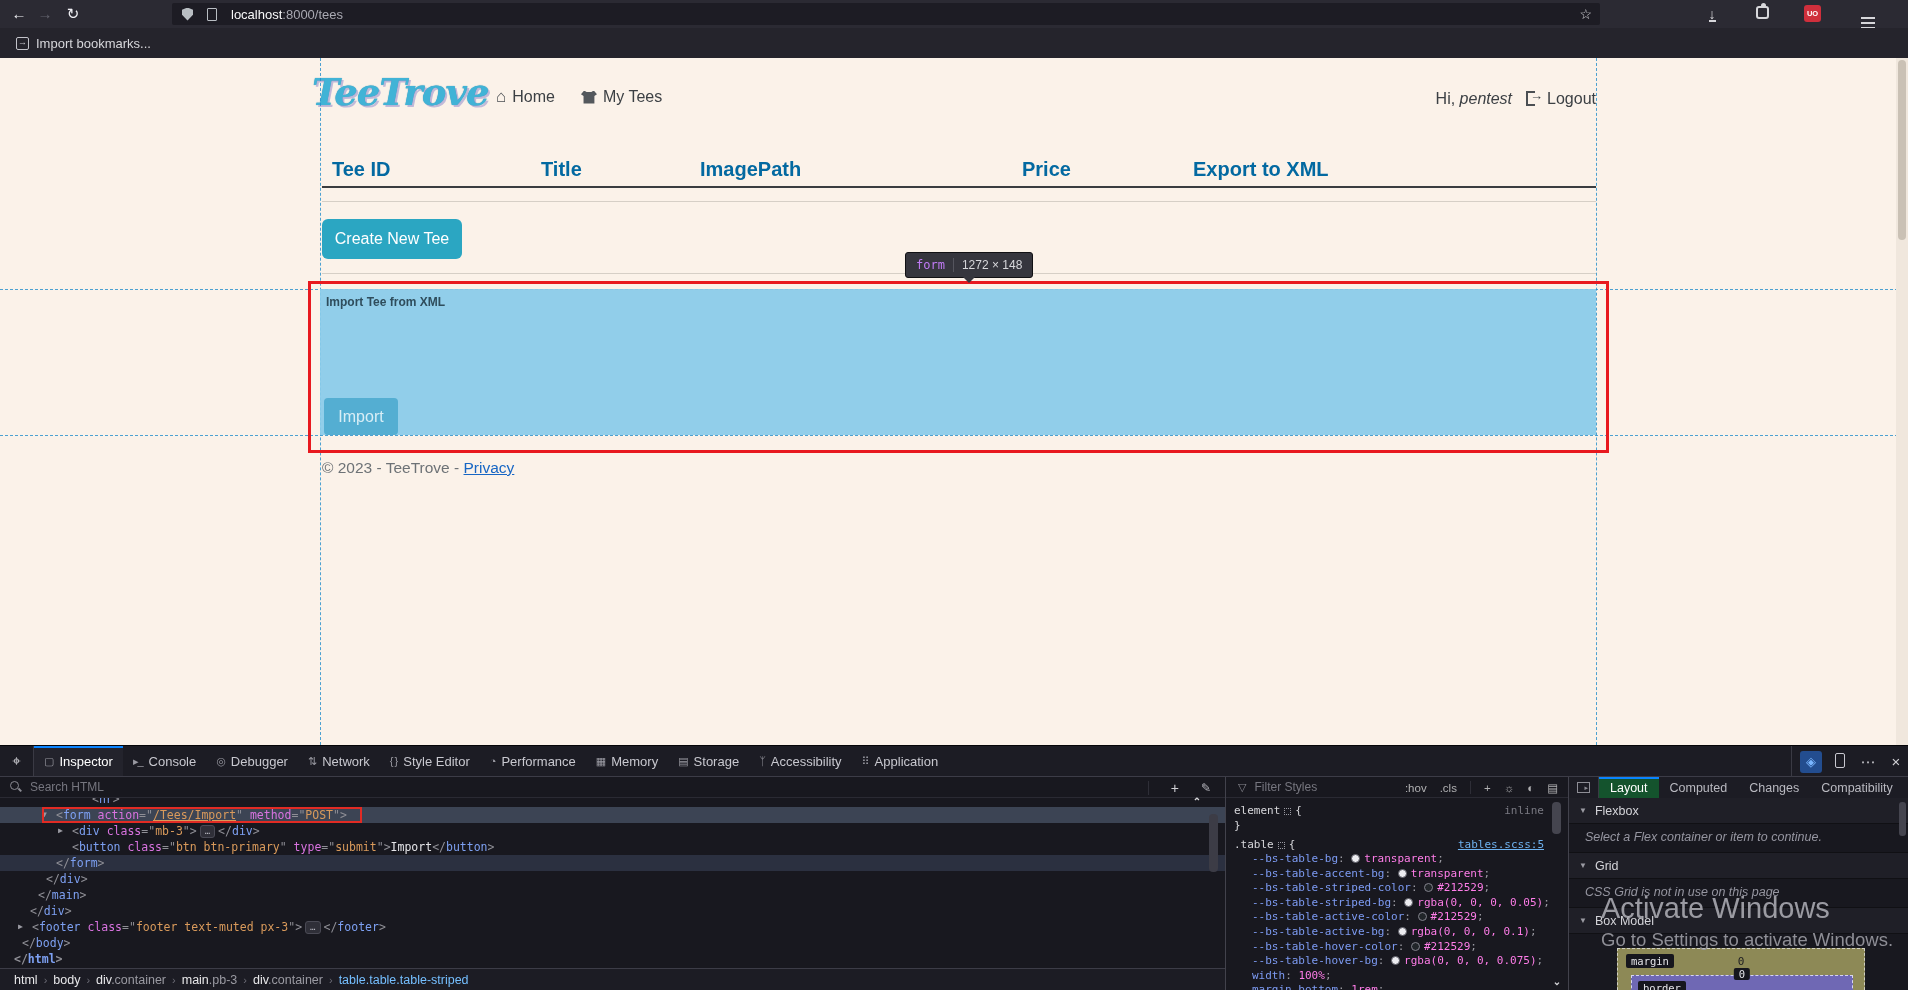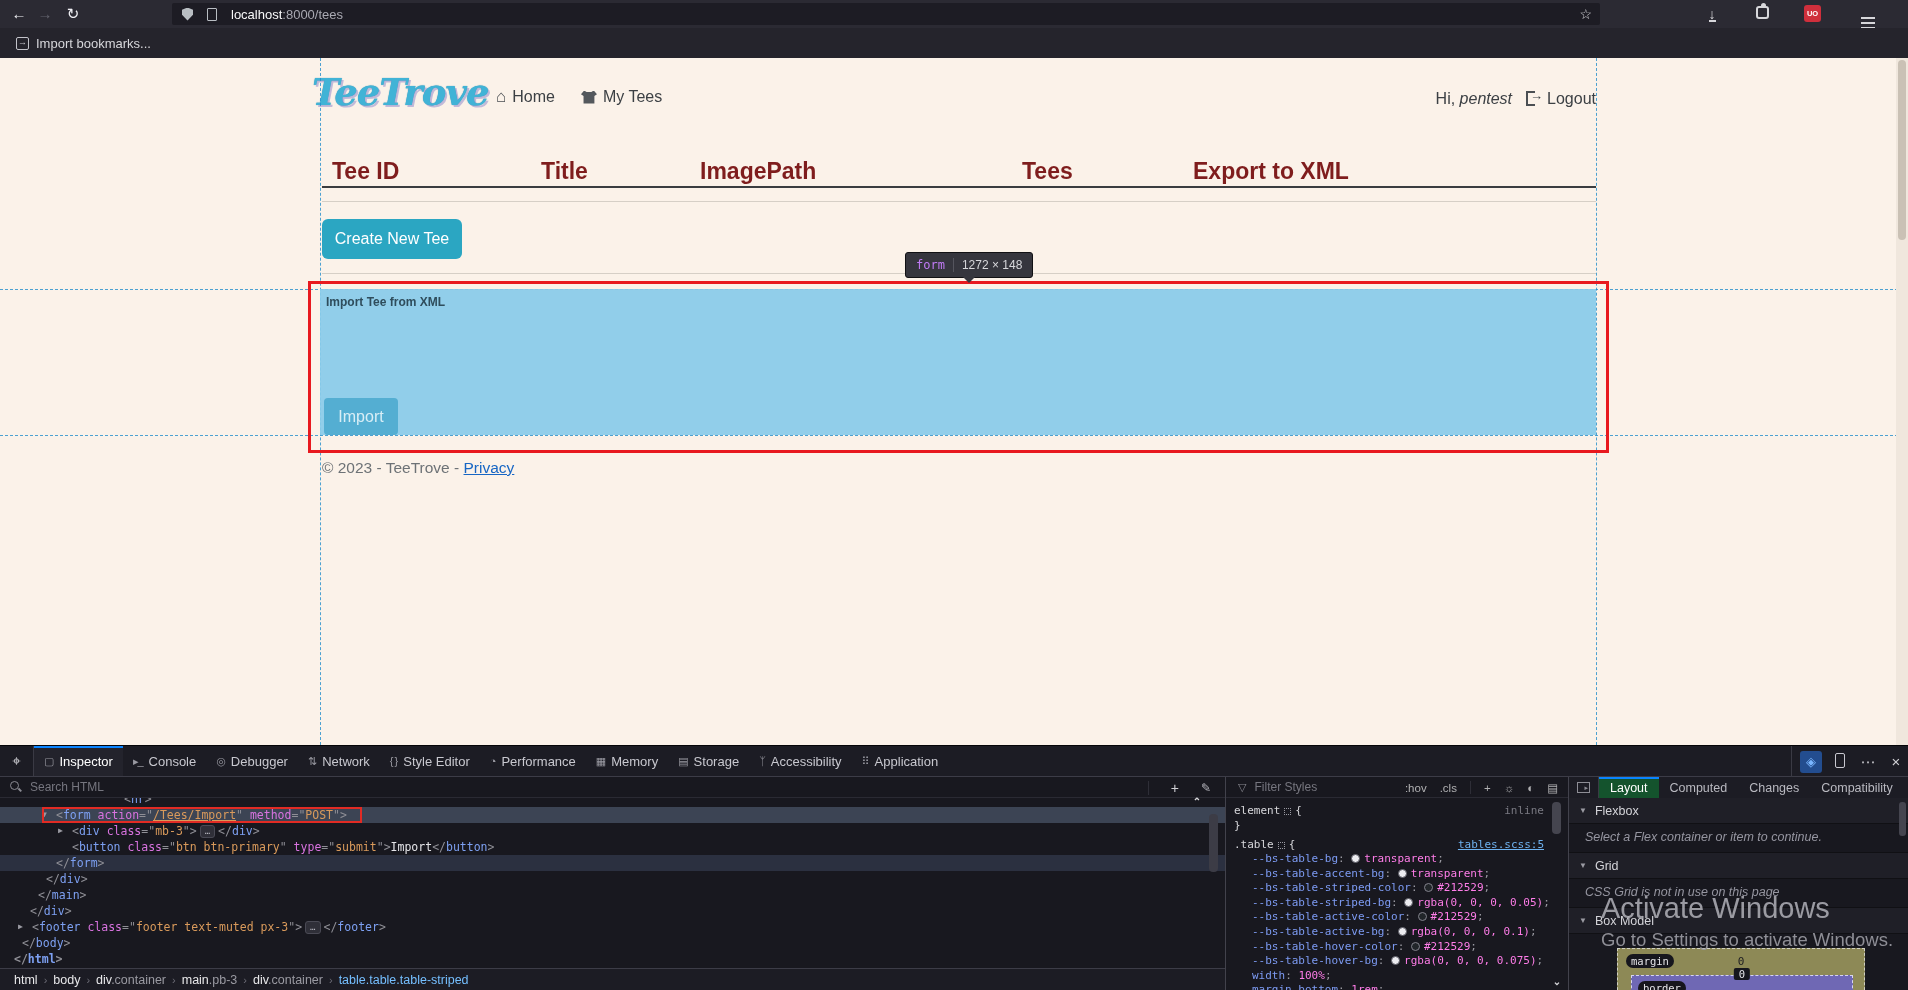--- a/index.html
+++ b/index.html
@@ -31,21 +31,21 @@
   #nav-links{position:absolute;left:496px;top:30px;display:flex;gap:26px;align-items:center}
   .nav-link{display:flex;align-items:center;gap:6px;font-size:16px;color:#3c4044}
   .home-glyph{font-size:17px;color:#4b4f53;line-height:16px}
   .tshirt-shape{display:inline-block;width:16px;height:13px;background:#54585c;clip-path:polygon(20% 0,35% 12%,65% 12%,80% 0,100% 28%,84% 42%,84% 100%,16% 100%,16% 42%,0 28%)}
   #nav-right{position:absolute;right:312px;top:32px;display:flex;align-items:center;gap:14px;font-size:16px;color:#3c4044}
   #greeting .uname{font-style:italic}
   #logout{display:flex;align-items:flex-start;gap:5px}
   .logout-ico{display:inline-block;position:relative;width:16px;height:14px}
   .logout-ico::before{content:"";position:absolute;left:0;top:1px;width:7px;height:11px;border:2px solid #4b4f53;border-right:none}
   .logout-ico::after{content:"→";position:absolute;left:4px;top:-2px;font-size:13px;color:#3c4044}
-  #thead-row .th{position:absolute;top:100px;font-size:23px;font-weight:bold;color:#7f1d1d}
+  #thead-row .th{position:absolute;top:100px;font-size:20px;font-weight:bold;color:#0369a1}
   #thead-row .th:nth-child(1){left:332px}
   #thead-row .th:nth-child(2){left:541px}
   #thead-row .th:nth-child(3){left:700px}
   #thead-row .th:nth-child(4){left:1022px}
   #thead-row .th:nth-child(5){left:1193px}
   #th-border{position:absolute;left:322px;top:128px;width:1274px;height:2px;background:#3a3d40}
   .page-hr{position:absolute;left:322px;width:1274px;height:1px;background:#d6cfc6}
   #create-btn{position:absolute;left:322px;top:161px;width:140px;height:40px;background:#2ba6c2;border-radius:6px;color:#fff;font-size:16px;display:flex;align-items:center;justify-content:center}
   
   .vguide{position:absolute;top:0;height:687px;width:0;border-left:1px dashed rgba(32,140,203,.8)}
@@ -131,21 +131,21 @@
   .swatch.fill{background:#ececf0;border:1px solid #5a5a64}
   .swatch.ring{background:#212529;border:1.5px solid #83838d}
   #styles-thumb{position:absolute;left:1552px;top:56px;width:9px;height:32px;background:#45454f;border-radius:4px}
   #styles-scrolldn{position:absolute;left:1549px;top:230px;width:16px;height:13px;color:#d7d7db;font-size:10px;text-align:center;font-weight:bold}
   
   #sidebar{position:absolute;left:1569px;top:52px;width:339px;height:193px;overflow:hidden}
   .side-sec-head{height:26px;background:#1f1f27;border-bottom:1px solid #101014;display:flex;align-items:center;gap:8px;padding-left:10px;font-size:12.5px;color:#d4d4d9}
   .side-sec-head .tw{font-size:8px;color:#9a9aa2}
   .side-msg{height:29px;border-bottom:1px solid #101014;font-size:12.5px;font-style:italic;color:#9595a0;padding:6px 0 0 16px}
   #bm-margin{position:absolute;left:48px;top:150px;width:248px;height:96px;background:#8d8956;border:1px dashed #cfcfc2}
-  .bm-chip{position:absolute;background:#16161d;color:#e4e4e8;font-family:"DejaVu Sans Mono",monospace;font-size:10.5px;padding:1px 5px;border-radius:7px}
+  .bm-chip{position:absolute;background:#16161d;color:#e4e4e8;font-family:"DejaVu Sans Mono",monospace;font-size:10.5px;padding:1px 5px;border-radius:2px}
   #bm-margin-label{left:8px;top:5px}
   #bm-margin-val{position:absolute;left:0;right:0;top:6px;text-align:center;color:#1b1b20;font-size:11px;font-family:"DejaVu Sans Mono",monospace}
   #bm-border{position:absolute;left:13px;top:26px;right:11px;height:70px;background:#6f68b4;border:1px dashed #d6d6ef}
   #bm-border-label{left:6px;top:5px}
   #bm-border-val{position:absolute;left:50%;top:-8px;transform:translateX(-50%);background:#16161d;color:#e4e4e8;font-size:10.5px;font-family:"DejaVu Sans Mono",monospace;padding:0 5px;border-radius:2px}
   #side-thumb{position:absolute;left:1899px;top:56px;width:7px;height:34px;background:#45454f;border-radius:3px}
   
   #watermark{position:absolute;left:1601px;top:146px;pointer-events:none}
   #wm1{font-size:29px;color:rgba(168,168,176,.9)}
   #wm2{font-size:18.5px;color:rgba(155,155,163,.9);margin-top:4px}
@@ -197,21 +197,21 @@
     <span id="logout">
         <span class="logout-ico"></span>
         <span>Logout</span>
       </span>
   </div>
 
   <div id="thead-row">
       <span class="th">Tee ID</span>
       <span class="th">Title</span>
       <span class="th">ImagePath</span>
-      <span class="th">Tees</span>
+      <span class="th">Price</span>
       <span class="th">Export to XML</span>
     </div>
   <div id="th-border"></div>
   <div class="page-hr" style="top:143px"></div>
   <div id="create-btn">Create New Tee</div>
   <div class="page-hr" style="top:215px"></div>
 
   <div class="vguide" style="left:320px"></div>
   <div class="vguide" style="left:1596px"></div>
   <div class="hguide" style="top:231px"></div>
@@ -319,21 +319,21 @@
       </span>
     <div id="side-tabs" style="display:flex">
         <div class="side-tab active">Layout</div>
         <div class="side-tab">Computed</div>
         <div class="side-tab">Changes</div>
         <div class="side-tab">Compatibility</div>
       </div>
   </div>
 
   <div id="markup-lines">
-      <div class="mline clip" style="padding-left: 92px; margin-left: 32px;"><span class="tk-p">&lt;</span><span class="tk-tag">hr</span><span class="tk-p">&gt;</span></div>
+      <div class="mline clip" style="padding-left: 92px;"><span class="tk-p">&lt;</span><span class="tk-tag">hr</span><span class="tk-p">&gt;</span></div>
       <div class="mline sel" style="padding-left: 56px;"><span class="twisty" style="left: 42px;">▼</span><span class="redbox"></span><span class="tk-p">&lt;</span><span class="tk-tag">form</span><span class="tk-atn"> action</span><span class="tk-p">="</span><span class="tk-lnk">/Tees/Import</span><span class="tk-p">" </span><span class="tk-atn">method</span><span class="tk-p">="</span><span class="tk-atv">POST</span><span class="tk-p">"&gt;</span></div>
       <div class="mline" style="padding-left: 72px;"><span class="twisty" style="left: 58px;">▶</span><span class="tk-p">&lt;</span><span class="tk-tag">div</span><span class="tk-atn"> class</span><span class="tk-p">="</span><span class="tk-atv">mb-3</span><span class="tk-p">"&gt;</span><span class="tk-badge">…</span><span class="tk-p">&lt;/</span><span class="tk-tag">div</span><span class="tk-p">&gt;</span></div>
       <div class="mline" style="padding-left: 72px;"><span class="tk-p">&lt;</span><span class="tk-tag">button</span><span class="tk-atn"> class</span><span class="tk-p">="</span><span class="tk-atv">btn btn-primary</span><span class="tk-p">" </span><span class="tk-atn">type</span><span class="tk-p">="</span><span class="tk-atv">submit</span><span class="tk-p">"&gt;</span><span class="tk-txt">Import</span><span class="tk-p">&lt;/</span><span class="tk-tag">button</span><span class="tk-p">&gt;</span></div>
       <div class="mline selend" style="padding-left: 56px;"><span class="tk-p">&lt;/</span><span class="tk-tag">form</span><span class="tk-p">&gt;</span></div>
       <div class="mline" style="padding-left: 46px;"><span class="tk-p">&lt;/</span><span class="tk-tag">div</span><span class="tk-p">&gt;</span></div>
       <div class="mline" style="padding-left: 38px;"><span class="tk-p">&lt;/</span><span class="tk-tag">main</span><span class="tk-p">&gt;</span></div>
       <div class="mline" style="padding-left: 30px;"><span class="tk-p">&lt;/</span><span class="tk-tag">div</span><span class="tk-p">&gt;</span></div>
       <div class="mline" style="padding-left: 32px;"><span class="twisty" style="left: 18px;">▶</span><span class="tk-p">&lt;</span><span class="tk-tag">footer</span><span class="tk-atn"> class</span><span class="tk-p">="</span><span class="tk-atv">footer text-muted px-3</span><span class="tk-p">"&gt;</span><span class="tk-badge">…</span><span class="tk-p">&lt;/</span><span class="tk-tag">footer</span><span class="tk-p">&gt;</span></div>
       <div class="mline" style="padding-left: 22px;"><span class="tk-p">&lt;/</span><span class="tk-tag">body</span><span class="tk-p">&gt;</span></div>
       <div class="mline" style="padding-left: 14px; font-weight: bold;"><span class="tk-p">&lt;/</span><span class="tk-tag">html</span><span class="tk-p">&gt;</span></div>

